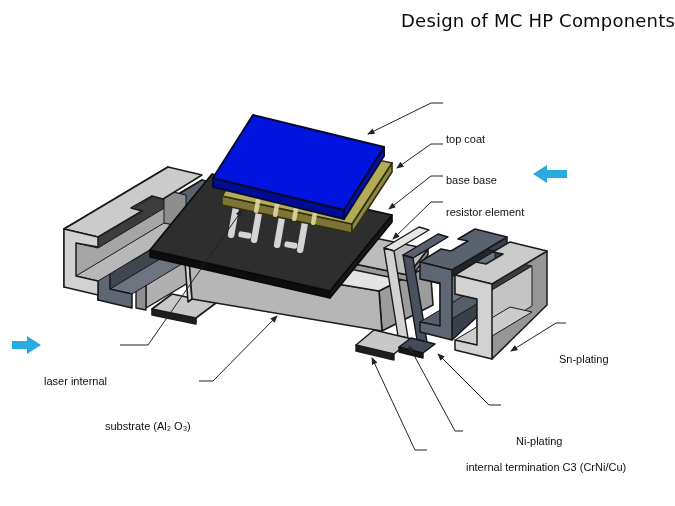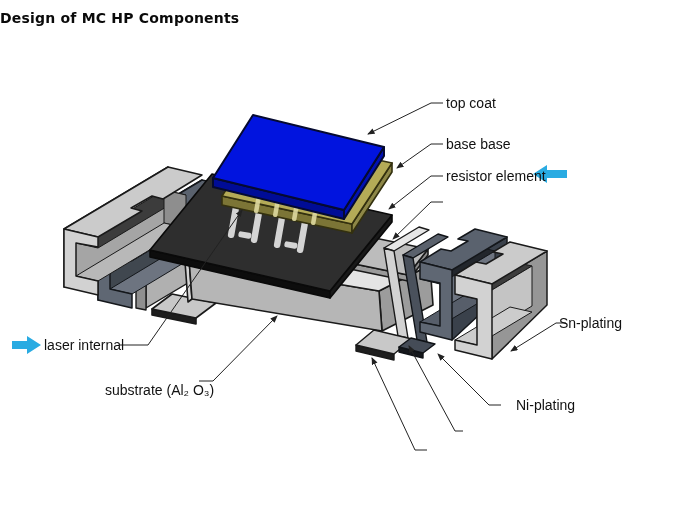--- a/index.html
+++ b/index.html
@@ -2,26 +2,26 @@
 <html><head>
 <meta charset="utf-8">
 <style>
   html,body{margin:0;padding:0;}
   body{
     width:675px;height:506px;position:relative;background:#ffffff;
     font-family:"Liberation Sans",sans-serif;overflow:hidden;
   }
   .stage{position:absolute;left:0;top:0;width:675px;height:506px;}
   .title{
-    position:absolute;left:0;right:0;top:10px;text-align:left;
-    font-family:"DejaVu Sans",sans-serif;font-weight:bold;font-size:14px;
+    position:absolute;left:0;right:0;top:10px;text-align:right;
+    font-family:"DejaVu Sans",sans-serif;font-weight:normal;font-size:18px;
     color:#0a0a0a;letter-spacing:.2px;
   }
   .callout{
-    position:absolute;font-size:14px;color:#111;white-space:nowrap;line-height:13px;
+    position:absolute;font-size:11px;color:#111;white-space:nowrap;line-height:13px;margin-top:36px;
   }
   svg{position:absolute;left:0;top:0;}
   .leader{stroke:#222;stroke-width:1;fill:none;}
 </style>
 </head>
 <body>
 
 <div class="stage">
 
   <div class="title">Design of MC HP Components</div>
@@ -161,16 +161,17 @@
 
     <polygon points="12,341 27,341 27,336 41,345 27,354 27,349 12,349" fill="#29abe2"></polygon>
     <polygon points="567,170 547,170 547,165 533,174 547,183 547,178 567,178" fill="#29abe2"></polygon>
   </svg>
 
   <span class="callout" style="left:446px;top:97px">top coat</span>
   <span class="callout" style="left:446px;top:138px">base base</span>
   <span class="callout" style="left:446px;top:170px">resistor element</span>
   <span class="callout" style="left:559px;top:317px">Sn-plating</span>
   <span class="callout" style="left:516px;top:399px">Ni-plating</span>
+  <span class="callout" style="left:466px;top:425px">internal termination C3 (CrNi/Cu)</span>
   <span class="callout" style="left:44px;top:339px">laser internal</span>
   <span class="callout" style="left:105px;top:384px">substrate (Al₂ O₃)</span>
 
 </div>
 
 </body></html>

